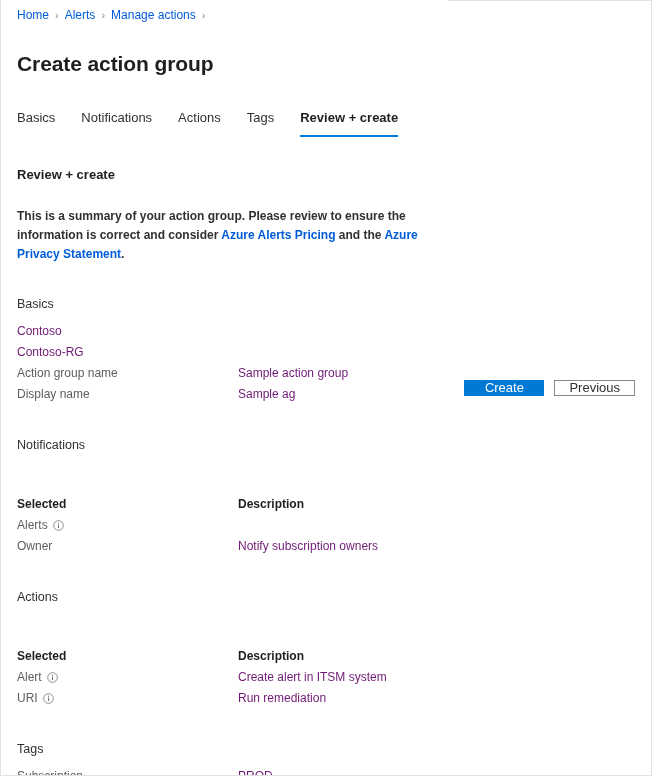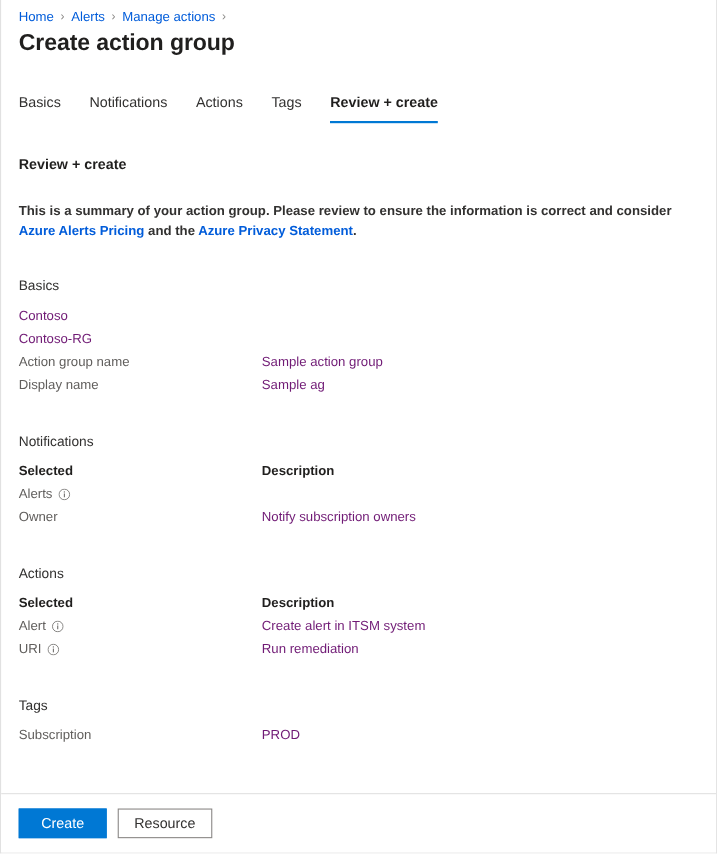--- a/index.html
+++ b/index.html
@@ -16,21 +16,21 @@
     position: relative;
     width: 652px;
     height: 776px;
     box-sizing: border-box;
     background: #ffffff;
     border-left: 1px solid #e1e1e1;
     border-right: 1px solid #e1e1e1;
     border-bottom: 1px solid #e1e1e1;
     overflow: hidden;
     display: flex;
-    flex-direction: column;
+    flex-direction: row;
   }
   #content {
     flex: 1 1 auto;
     padding: 0 16px;
     overflow: hidden;
   }
 
   
   .breadcrumb {
     display: flex;
@@ -50,21 +50,21 @@
     font-size: 11px;
     line-height: 16px;
   }
 
   
   .page-title {
     font-size: 21px;
     font-weight: 600;
     color: #201f1e;
     line-height: 28px;
-    margin-top: 2px;
+    margin-top: 27px;
     letter-spacing: -0.1px;
   }
 
   
   .tabs {
     display: flex;
     align-items: flex-end;
     margin-top: 28px;
     height: 31px;
   }
@@ -130,20 +130,21 @@
     align-items: center;
   }
   .kv-value {
     color: #701a75;
     flex: 1 1 auto;
   }
   .kv-row.header .kv-label,
   .kv-row.header .kv-value {
     font-weight: 700;
     color: #201f1e;
+    margin-top: 32px;
   }
 
   .info-icon {
     display: inline-flex;
     align-items: center;
     justify-content: center;
     margin-left: 5px;
     cursor: pointer;
     position: relative;
     top: 0px;
@@ -157,21 +158,21 @@
     padding: 13px 16px;
     display: flex;
     align-items: center;
     gap: 10px;
     background: #ffffff;
   }
   .btn {
     font-family: "Liberation Sans", sans-serif;
     font-size: 13px;
     line-height: 16px;
-    height: 27px;
+    height: 16px;
     min-width: 80px;
     padding: 0 14px;
     box-sizing: border-box;
     cursor: pointer;
     border: 1px solid transparent;
     display: inline-flex;
     align-items: center;
     justify-content: center;
     white-space: nowrap;
   }
@@ -315,16 +316,16 @@
             </div>
             <div class="kv-value">PROD</div>
           </div>
         </div>
     </div>
 
   </div>
 
   <div id="footer">
     <button class="btn btn-primary">Create</button>
-    <button class="btn btn-secondary">Resource</button>
+    <button class="btn btn-secondary">Previous</button>
   </div>
 
 </div>
 
 </body></html>

